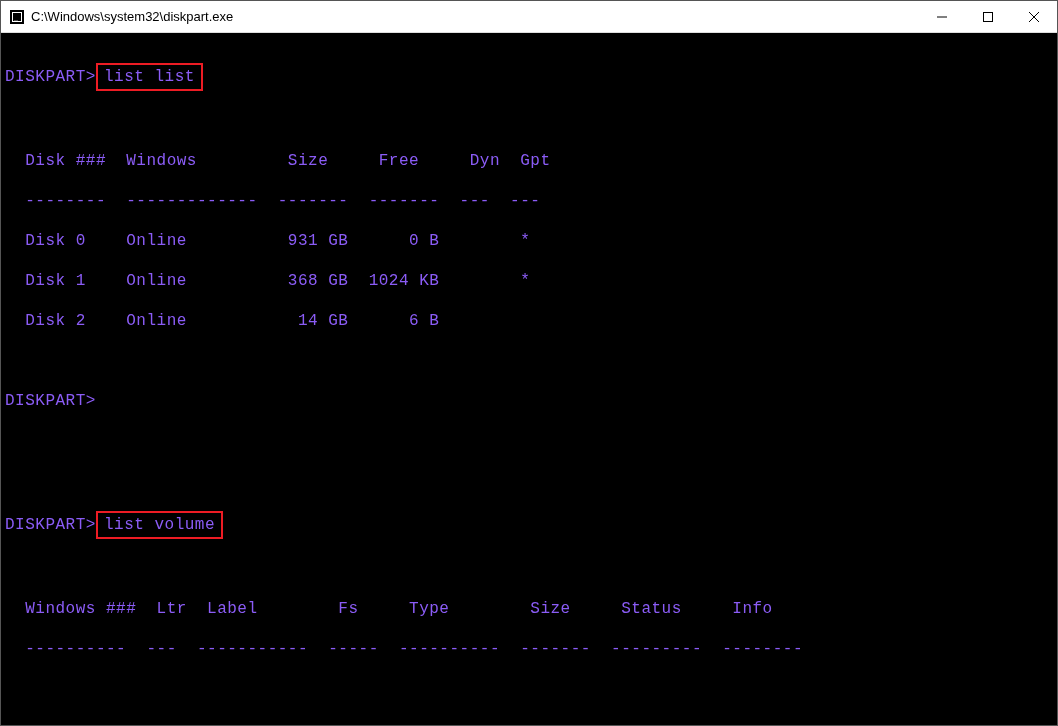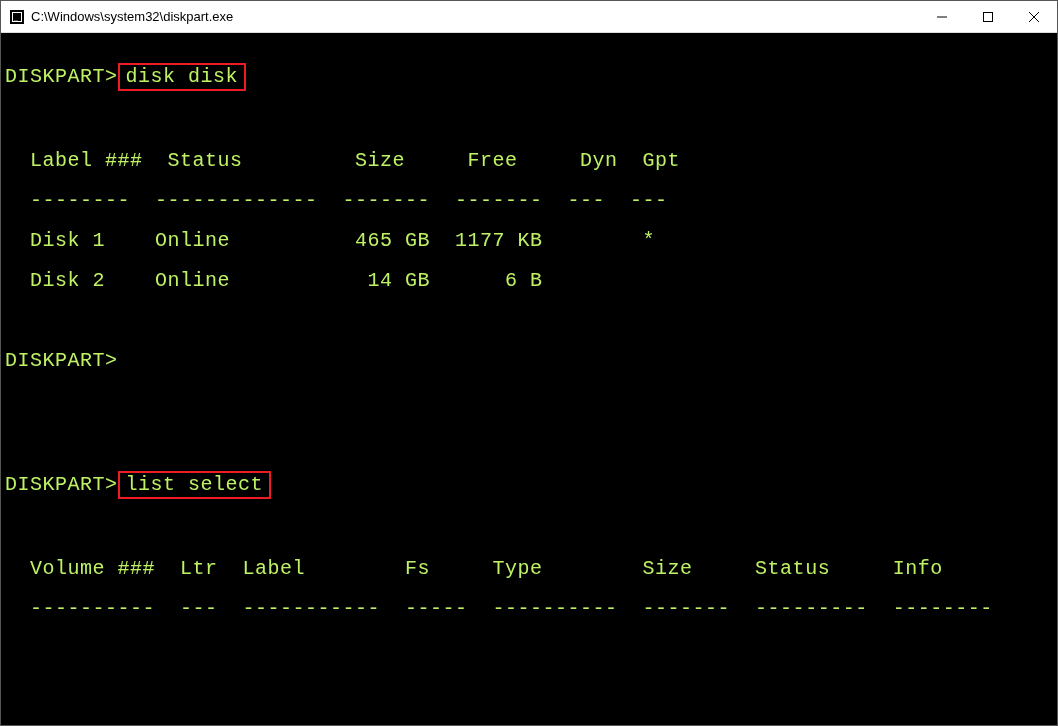--- a/index.html
+++ b/index.html
@@ -42,23 +42,23 @@
     width: 46px; height: 30px;
     display: flex; align-items: center; justify-content: center;
     font-family: "Segoe UI", sans-serif;
     font-size: 13px;
     color: #000;
     cursor: default;
   }
   .terminal {
     flex: 1;
     background: #000;
-    color: #bef264;
+    color: #8b5cf6;
     padding: 10px 4px 17px 4px;
-    font-size: 20px;
+    font-size: 16px;
     line-height: 20px;
     white-space: pre;
     letter-spacing: 0.5px;
     position: relative;
     overflow: hidden;
   }
   .hl {
     border: 2px solid #ed1c24;
     padding: 3px 6px;
     display: inline-block;
@@ -96,33 +96,34 @@
       <div class="ctl">
         <svg width="10" height="10">
           <line x1="0" y1="0" x2="10" y2="10" stroke="#000" stroke-width="1"></line>
           <line x1="10" y1="0" x2="0" y2="10" stroke="#000" stroke-width="1"></line>
         </svg>
       </div>
     </div>
   </div>
 
   <div class="terminal">
-<div class="prompt-line"><span class="prompt-label">DISKPART&gt;</span> <span class="hl">disk disk</span></div>
+<div class="prompt-line"><span class="prompt-label">DISKPART&gt;</span> <span class="hl">list list</span></div>
 <div class="blank"></div>
-<div>  Label ###  Status         Size     Free     Dyn  Gpt</div>
+<div>  Disk ###  Windows         Size     Free     Dyn  Gpt</div>
 <div>  --------  -------------  -------  -------  ---  ---</div>
-<div>  Disk 1    Online          465 GB  1177 KB        *</div>
+<div>  Disk 0    Online          931 GB      0 B        *</div>
+<div>  Disk 1    Online          368 GB  1024 KB        *</div>
 <div>  Disk 2    Online           14 GB      6 B</div>
 <div class="blank"></div>
 <div class="prompt-line"><span class="prompt-label">DISKPART&gt;</span> </div>
 <div class="blank"></div>
 <div class="blank"></div>
-<div class="prompt-line"><span class="prompt-label">DISKPART&gt;</span> <span class="hl">list select</span></div>
+<div class="prompt-line"><span class="prompt-label">DISKPART&gt;</span> <span class="hl">list volume</span></div>
 <div class="blank"></div>
-<div>  Volume ###  Ltr  Label        Fs     Type        Size     Status     Info</div>
+<div>  Windows ###  Ltr  Label        Fs     Type        Size     Status     Info</div>
 <div>  ----------  ---  -----------  -----  ----------  -------  ---------  --------</div>
 
 
 
 
 
 
 
 
 

